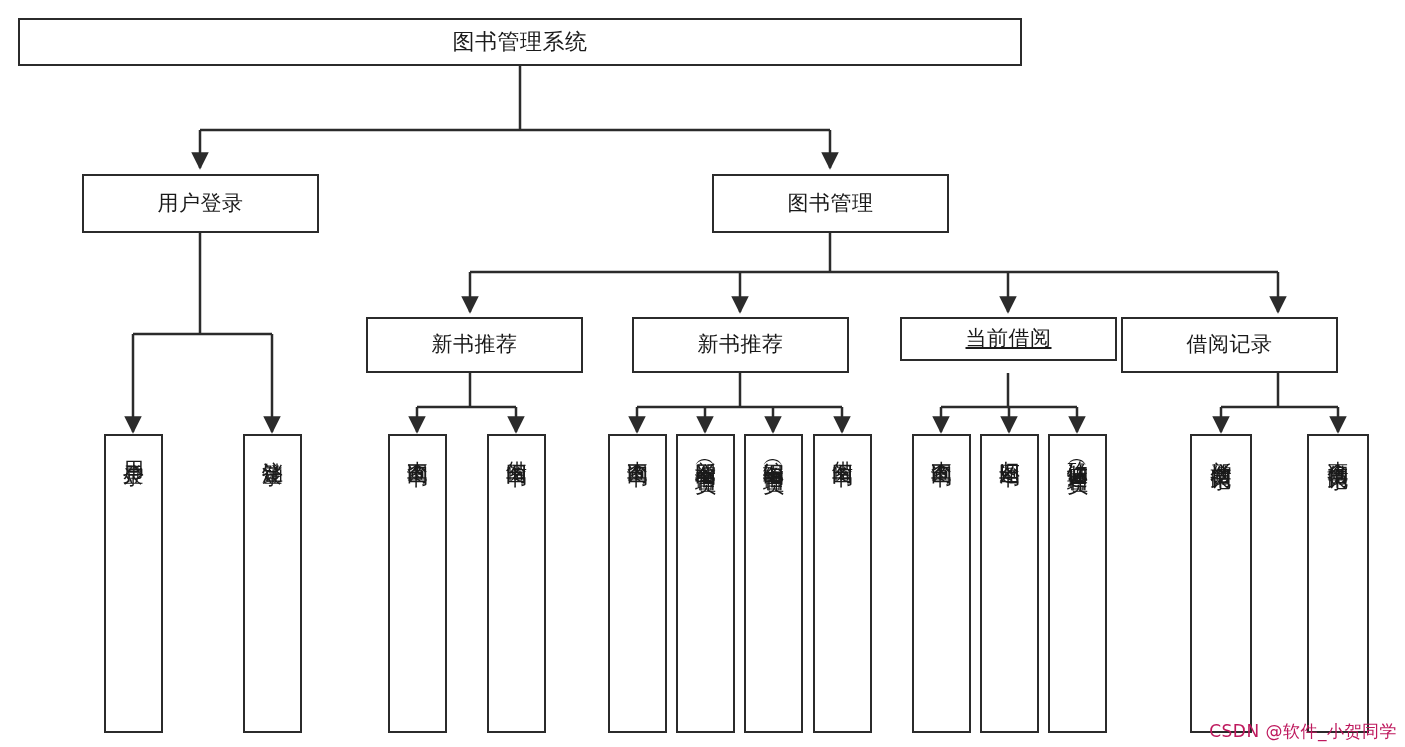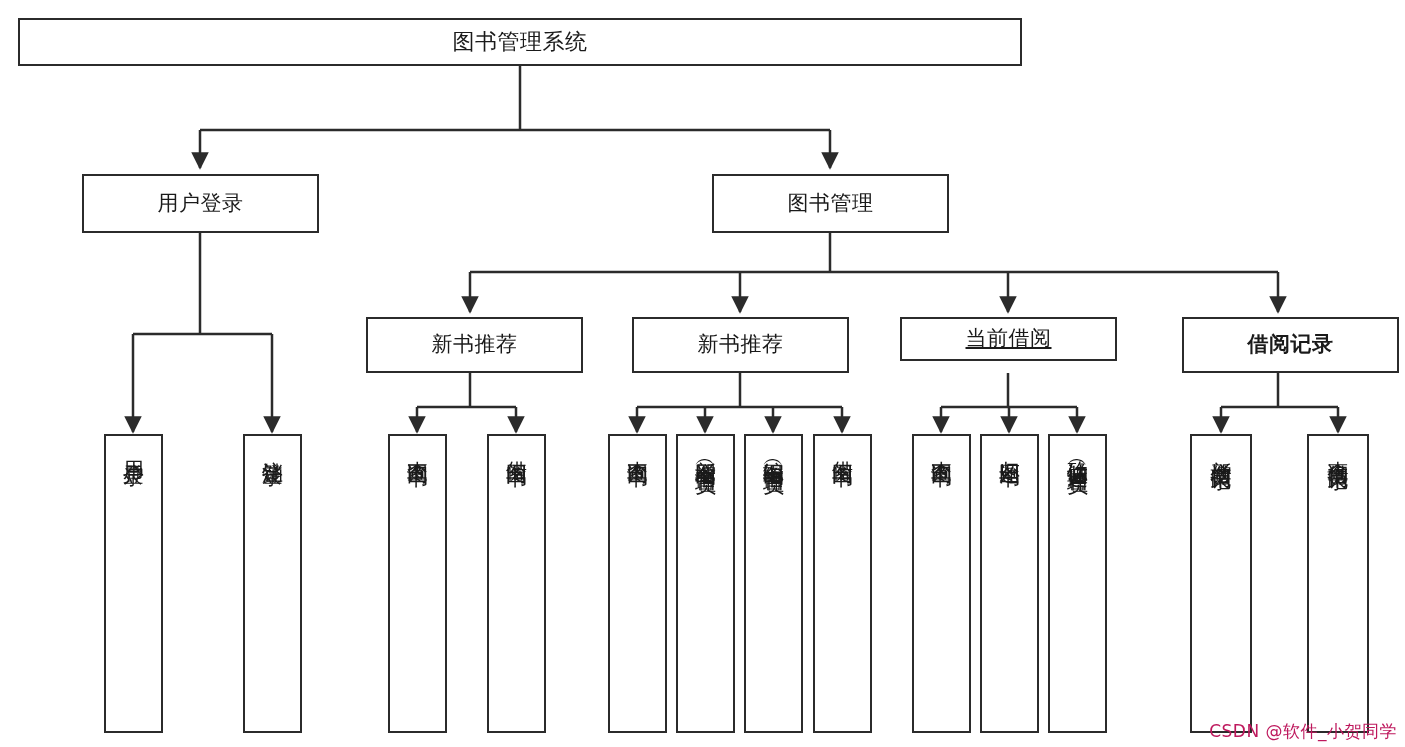--- a/index.html
+++ b/index.html
@@ -137,21 +137,21 @@
 
   <div class="node mid" style="left:366px; top:317px; width:217px; height:56px;">
     <span class="label">新书推荐</span>
   </div>
   <div class="node mid" style="left:632px; top:317px; width:217px; height:56px;">
     <span class="label">新书推荐</span>
   </div>
   <div class="node mid" style="left:900px; top:317px; width:217px; height:44px;text-decoration:underline;">
     <span class="label">当前借阅</span>
   </div>
-  <div class="node mid" style="left:1182px; top:317px; width:217px; height:56px;font-weight:bold;">
+  <div class="node mid" style="left:1121px; top:317px; width:217px; height:56px;">
     <span class="label">借阅记录</span>
   </div>
 
   <div class="node leaf" style="left:104px; top:434px; width:59px; height:299px;">
     <span class="label">用户登录</span>
   </div>
   <div class="node leaf" style="left:243px; top:434px; width:59px; height:299px;">
     <span class="label">注销登录</span>
   </div>
 

